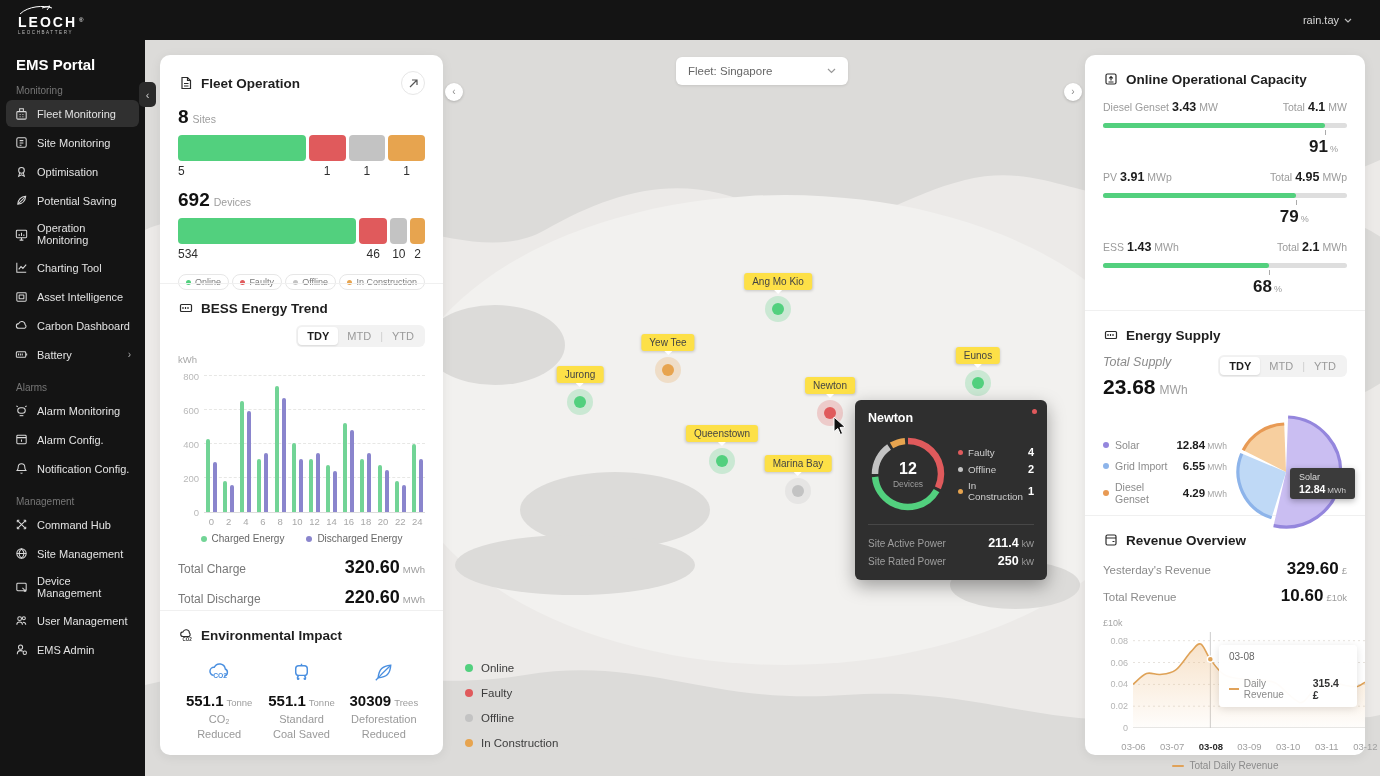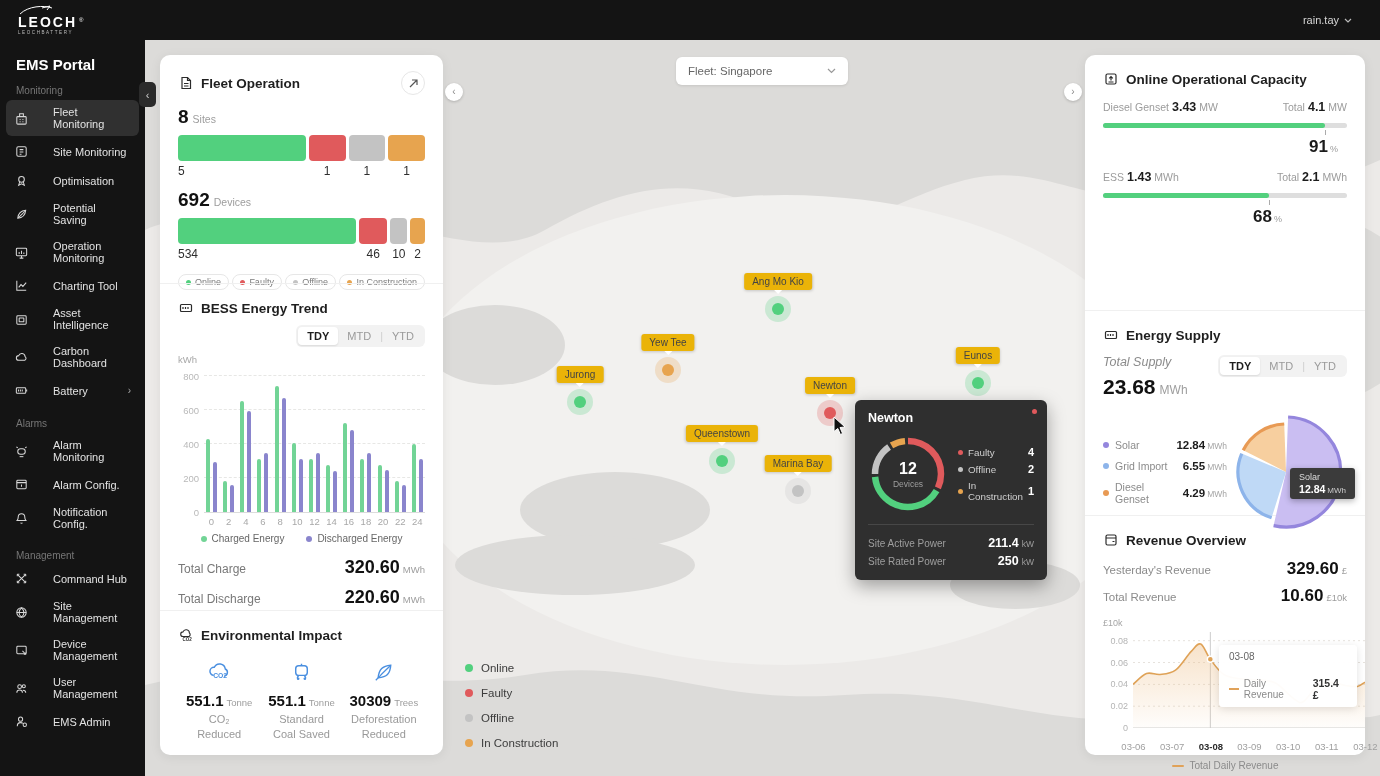--- a/index.html
+++ b/index.html
@@ -14,35 +14,35 @@
   .logo-top { display:flex; align-items:flex-end; gap:2px;text-align:center; }
   .logo-main { font-size:14px; font-weight:700; letter-spacing:2px; }
   .logo-reg { font-size:6px; position:relative; top:-6px; }
   .logo-sub { font-size:4.5px; letter-spacing:1.6px; color:#bdbdbd; margin-top:2px; }
   .user { color:#d6d6d6; font-size:11px; display:flex; align-items:center; gap:5px; cursor:pointer; }
 
   
   .sidebar { position:absolute; left:0; top:40px; bottom:0; width:145px; background:#141414; z-index:5; padding-top:8px; }
   .portal-title { color:#fff; font-size:15px; font-weight:700; padding:8px 16px 0; }
   .side-section { color:#767676; font-size:10px; padding:12px 16px 2px; }
-  .side-item { display:flex; align-items:center; gap:24px; margin:2px 6px; padding:6px 8px; border-radius:6px;
+  .side-item { display:flex; align-items:center; gap:8px; margin:2px 6px; padding:6px 8px; border-radius:6px;
                color:#e2e2e2; font-size:11px; cursor:pointer; }
   .side-item.active { background:#303030; }
   .side-item .ic { width:15px; height:15px; flex:none; display:flex; }
   .side-item .chev { margin-left:auto; color:#a7a7a7; font-size:10px; }
   .sidebar-toggle { position:absolute; left:139px; top:82px; width:17px; height:25px; background:#2b2b2b; border:0;
                     border-radius:5px; color:#cfcfcf; z-index:7; font-size:11px; cursor:pointer; }
 
   
   .map { position:absolute; left:145px; top:40px; right:0; bottom:0; background:#eceae8; overflow:hidden; }
   .map svg.terrain { position:absolute; inset:0; }
   .marker { position:absolute; z-index:2; }
   .marker .halo { position:absolute; width:26px; height:26px; border-radius:50%; left:-13px; top:-13px; opacity:.25; }
   .marker .dot { position:absolute; width:12px; height:12px; border-radius:50%; left:-6px; top:-6px; }
-  .marker .mlabel { position:absolute; left:0; top:-19px; transform:translate(-50%,-100%); background:#eab308; color:#444;
+  .marker .mlabel { position:absolute; left:0; top:-19px; transform:translate(-50%,-100%); background:#fde047; color:#444;
                     font-size:10px; padding:3px 8px; border-radius:3px; white-space:nowrap;
                     box-shadow:0 1px 3px rgba(0,0,0,.18); }
   .marker .mlabel:after { content:""; position:absolute; left:50%; bottom:-4px; transform:translateX(-50%);
                     border:4px solid transparent; border-top-color:#fff; border-bottom:0; }
   .map-legend { position:absolute; left:320px; top:622px; z-index:2; }
   .map-legend .ml-row { display:flex; align-items:center; gap:8px; margin-bottom:13px; font-size:11.5px; color:#3c3c3c; }
   .map-legend .ml-dot { width:8px; height:8px; border-radius:50%; }
 
   .fleet-select { position:absolute; left:676px; top:57px; width:172px; height:28px; background:#fff; border-radius:6px;
                   box-shadow:0 1px 3px rgba(0,0,0,.1); display:flex; align-items:center; justify-content:space-between;
@@ -697,20 +697,33 @@
             <div class="cap-head">
               <span>Diesel Genset<b>3.43</b>MW</span>
               <span>Total<b>4.1</b>MW</span>
             </div>
             <div class="cap-bar">
               <div class="cap-fill" style="width: 91%;"></div>
             </div>
             <div class="cap-meta">
               <div class="cap-tick" style="left: 91%; top: 2px;"></div>
               <div class="cap-pct" style="left: 91%;">91<small>%</small></div>
+            </div>
+          </div>
+          <div class="cap-row">
+            <div class="cap-head">
+              <span>PV<b>3.91</b>MWp</span>
+              <span>Total<b>4.95</b>MWp</span>
+            </div>
+            <div class="cap-bar">
+              <div class="cap-fill" style="width: 79%;"></div>
+            </div>
+            <div class="cap-meta">
+              <div class="cap-tick" style="left: 79%; top: 2px;"></div>
+              <div class="cap-pct" style="left: 79%;">79<small>%</small></div>
             </div>
           </div>
           <div class="cap-row">
             <div class="cap-head">
               <span>ESS<b>1.43</b>MWh</span>
               <span>Total<b>2.1</b>MWh</span>
             </div>
             <div class="cap-bar">
               <div class="cap-fill" style="width: 68%;"></div>
             </div>

